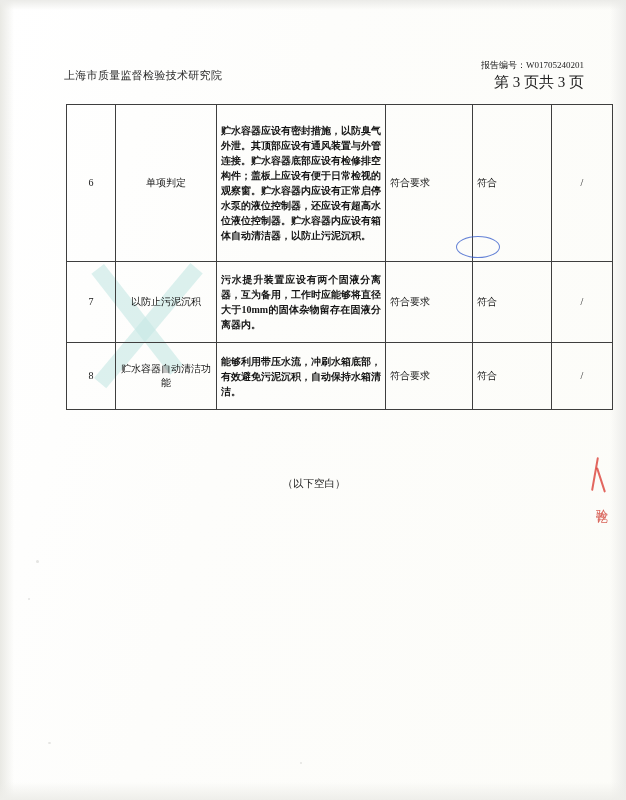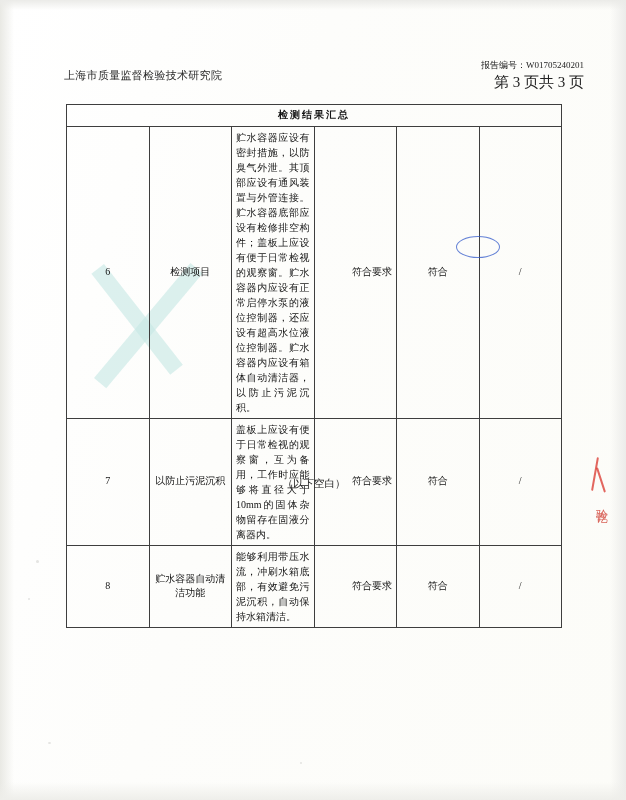--- a/index.html
+++ b/index.html
@@ -118,23 +118,23 @@
   }
   .hdr td {
     text-align: center;
     font-weight: bold;
     font-size: 10.5px;
     letter-spacing: 1.5px;
     padding: 8px 0;
   }
   .c-no     { width: 40px; text-align: center; }
   .c-item   { width: 92px; text-align: center; }
-  .c-req    { width: 160px; text-align: left; }
-  .c-result { width: 78px; text-align: right; }
-  .c-judge  { width: 70px; text-align: center; }
+  .c-req    { width: 160px; text-align: left; font-weight: bold; }
+  .c-result { width: 78px; text-align: left; }
+  .c-judge  { width: 70px; text-align: left; }
   .c-note   { width: 52px; text-align: center; }
 
   .req-text {
     display: block;
     text-align: justify;
     text-justify: inter-ideograph;
     font-size: 10px;
     line-height: 1.5;
   }
   .row-tall td { height: 150px; }
@@ -245,40 +245,37 @@
 
 <div class="header">
   <div class="org-name">上海市质量监督检验技术研究院</div>
   <div class="report-no">报告编号：W01705240201</div>
   <div class="page-no">第 3 页共 3 页</div>
 </div>
 
 <div class="table-wrap">
   <table class="report">
     <tbody>
-      <tr class="tbl-title">
-        <td colspan="6">检测结果汇总</td>
-      </tr>
 
       <tr class="row-tall">
         <td class="c-no">6</td>
-        <td class="c-item">检测项目</td>
+        <td class="c-item">单项判定</td>
         <td class="c-req">
             <span class="req-text">贮水容器应设有密封措施，以防臭气外泄。其顶部应设有通风装置与外管连接。贮水容器底部应设有检修排空构件；盖板上应设有便于日常检视的观察窗。贮水容器内应设有正常启停水泵的液位控制器，还应设有超高水位液位控制器。贮水容器内应设有箱体自动清洁器，以防止污泥沉积。</span>
           </td>
         <td class="c-result">符合要求</td>
         <td class="c-judge">符合</td>
         <td class="c-note">/</td>
       </tr>
 
       <tr class="row-mid">
         <td class="c-no">7</td>
         <td class="c-item">以防止污泥沉积</td>
         <td class="c-req">
-            <span class="req-text">盖板上应设有便于日常检视的观察窗，互为备用，工作时应能够将直径大于10mm的固体杂物留存在固液分离器内。</span>
+            <span class="req-text">污水提升装置应设有两个固液分离器，互为备用，工作时应能够将直径大于10mm的固体杂物留存在固液分离器内。</span>
           </td>
         <td class="c-result">符合要求</td>
         <td class="c-judge">符合</td>
         <td class="c-note">/</td>
       </tr>
 
       <tr class="row-small">
         <td class="c-no">8</td>
         <td class="c-item">贮水容器自动清洁功能</td>
         <td class="c-req">

